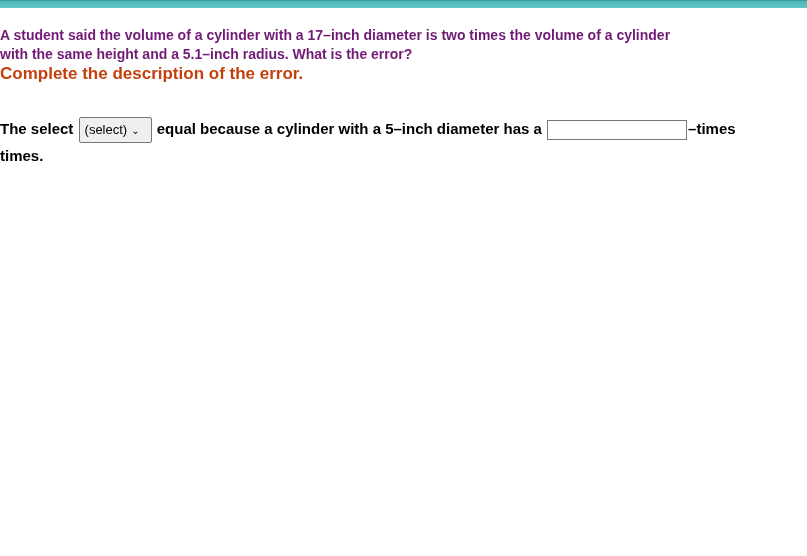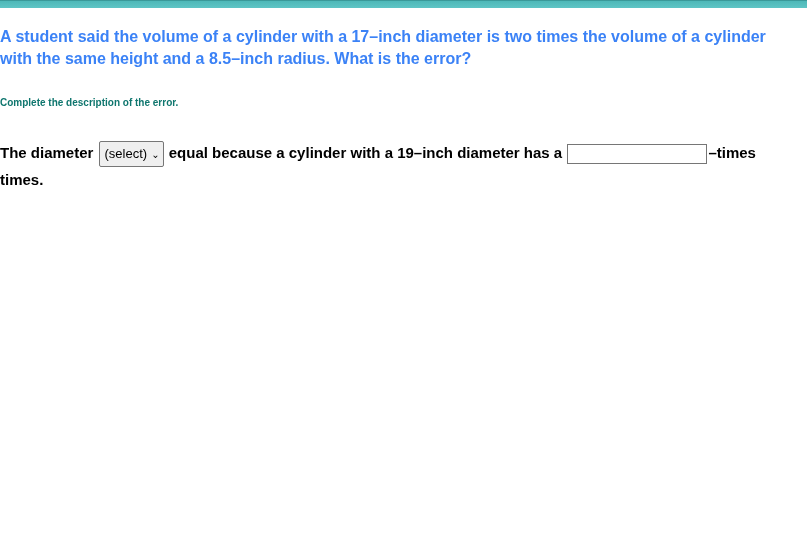--- a/index.html
+++ b/index.html
@@ -17,45 +17,44 @@
     .top-border {
       width: 100%;
       height: 8px;
       background: linear-gradient(to bottom, #4db8b8 0%, #5ec5c5 100%);
       border-top: 1px solid #3a9999;
     }
     .content {
       padding: 18px 0 0 0;
     }
     .question-text {
-      font-size: 16px;
+      font-size: 14px;
       font-weight: bold;
-      color: #3b82f6;
+      color: #701a75;
       line-height: 1.35;
-      margin-bottom: 28px;
     }
     .instruction-text {
-      font-size: 10px;
+      font-size: 17px;
       font-weight: bold;
-      color: #0f766e;
+      color: #c2410c;
       margin-bottom: 32px;
     }
     .answer-line {
       font-size: 15px;
       font-weight: bold;
       color: #000000;
       line-height: 1.7;
     }
     .select-box {
       display: inline-block;
       border: 1px solid #767676;
       background: #efefef;
       font-size: 13px;
       font-weight: normal;
-      padding: 1px 3px 1px 5px;
+      padding: 1px 11px 1px 5px;
       vertical-align: middle;
       font-family: Arial, sans-serif;
       border-radius: 2px;
       cursor: pointer;
       margin: 0 1px;
     }
     .select-box .chevron {
       display: inline-block;
       margin-left: 4px;
       font-size: 10px;
@@ -76,21 +75,21 @@
     }
   </style>
 </head>
 <body>
 
 <div class="top-border"></div>
 
 <div class="content">
   <div class="question-text">
     <span>A student said the volume of a cylinder with a 17–inch diameter is two times the volume of a cylinder</span><br>
-    <span>with the same height and a 8.5–inch radius. What is the error?</span>
+    <span>with the same height and a 5.1–inch radius. What is the error?</span>
   </div>
 
   <div class="instruction-text">Complete the description of the error.</div>
 
   <div class="answer-line">
-    <span>The diameter </span><span class="select-box"><span>(select)</span><span class="chevron">⌄</span></span><span> equal because a cylinder with a 19–inch diameter has a </span><input type="text" class="text-input" value="" style=""><span>–times</span><br><span>times.</span>
+    <span>The select </span><span class="select-box"><span>(select)</span><span class="chevron">⌄</span></span><span> equal because a cylinder with a 5–inch diameter has a </span><input type="text" class="text-input" value="" style=""><span>–times</span><br><span>times.</span>
   </div>
 </div>
 
 </body></html>

